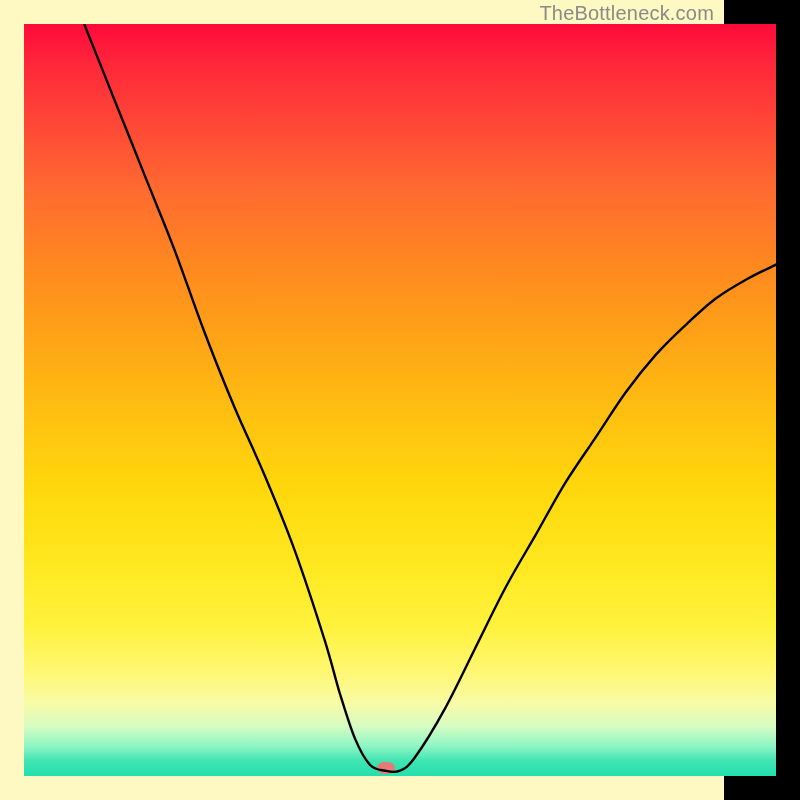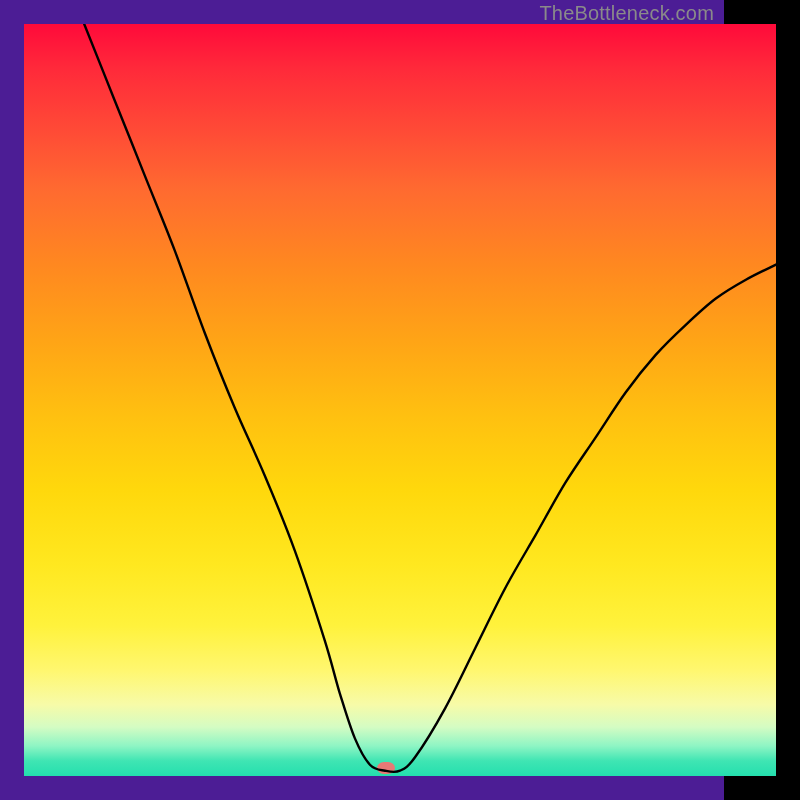--- a/index.html
+++ b/index.html
@@ -9,21 +9,21 @@
     height: 800px;
     background: #000;
     overflow: hidden;
   }
   .frame {
     position: absolute;
     left: 0;
     top: 0;
     width: 724px;
     height: 800px;
-    background: #4c1d95;
+    background: #fef9c3;
   }
   .plot-area {
     position: absolute;
     left: 24px;
     top: 24px;
     width: 752px;
     height: 752px;
     overflow: hidden;
   }
   .gradient {

